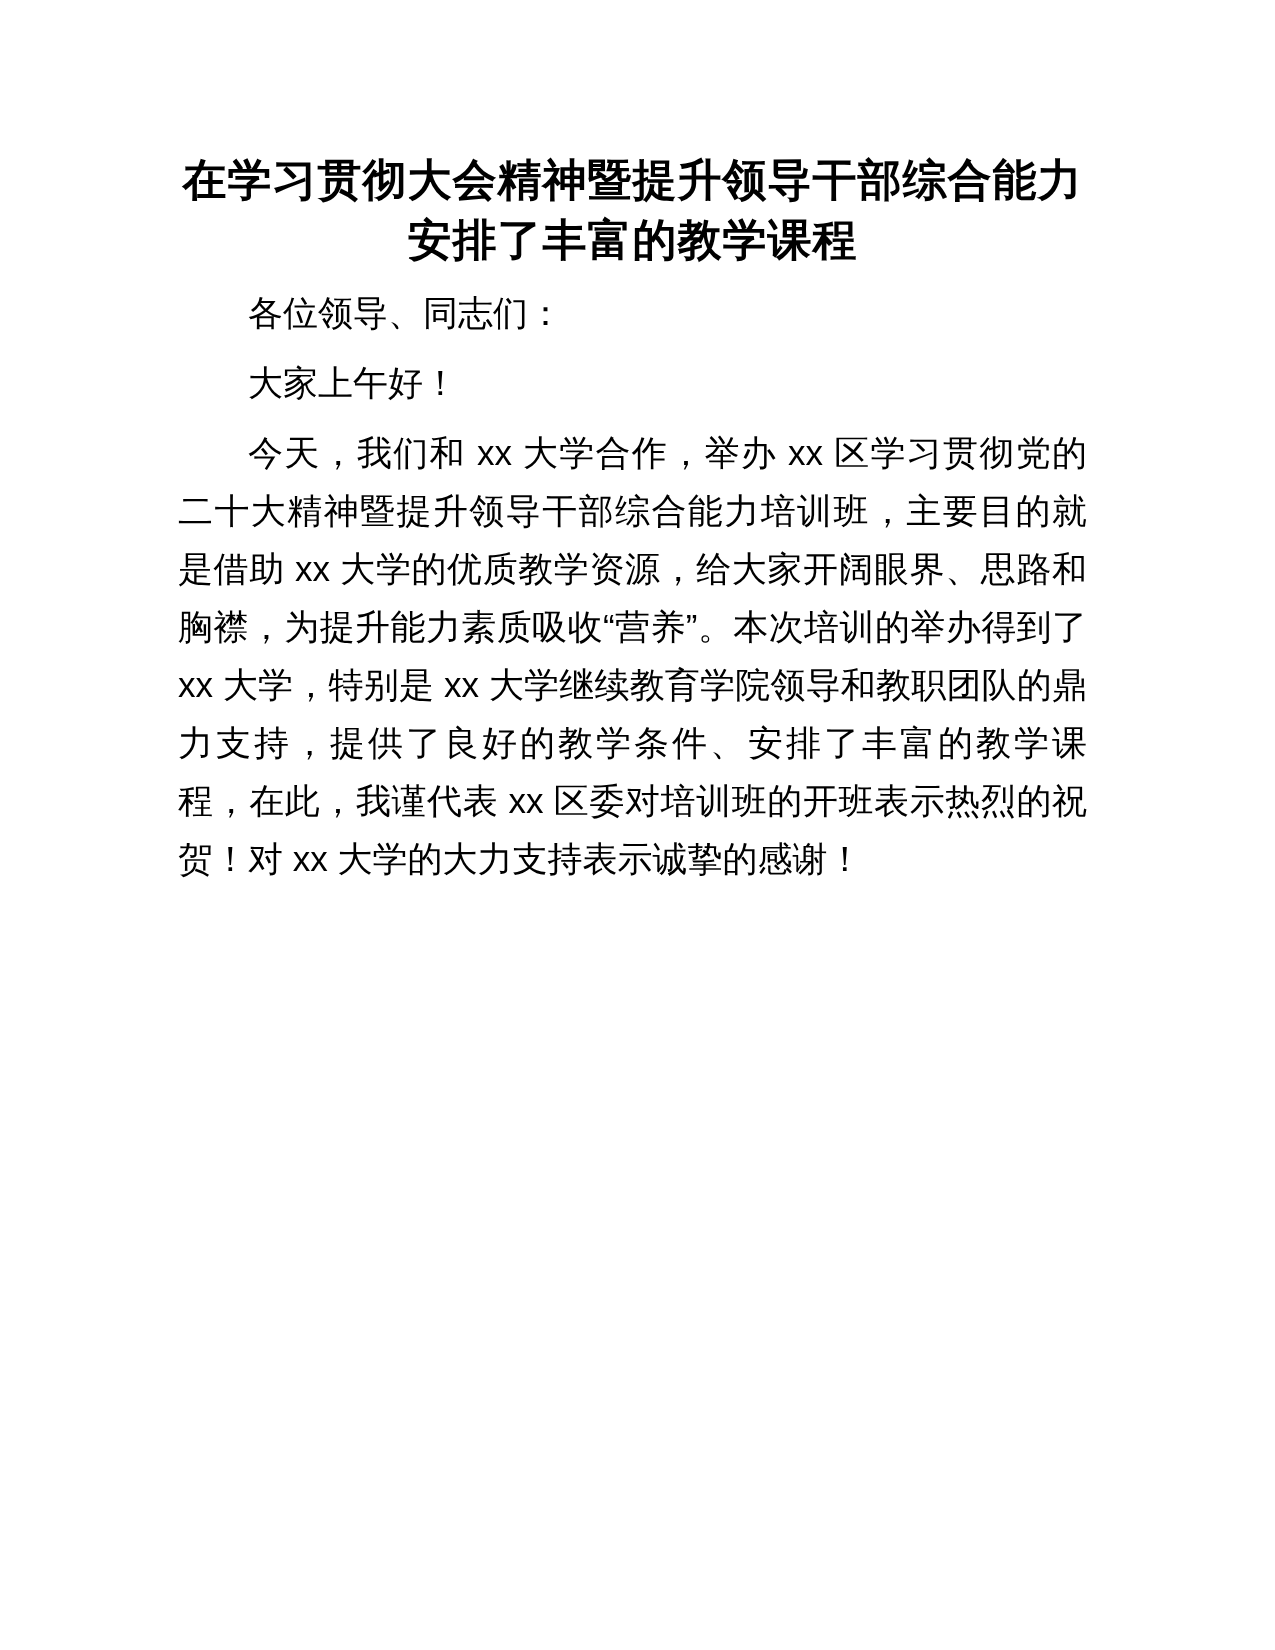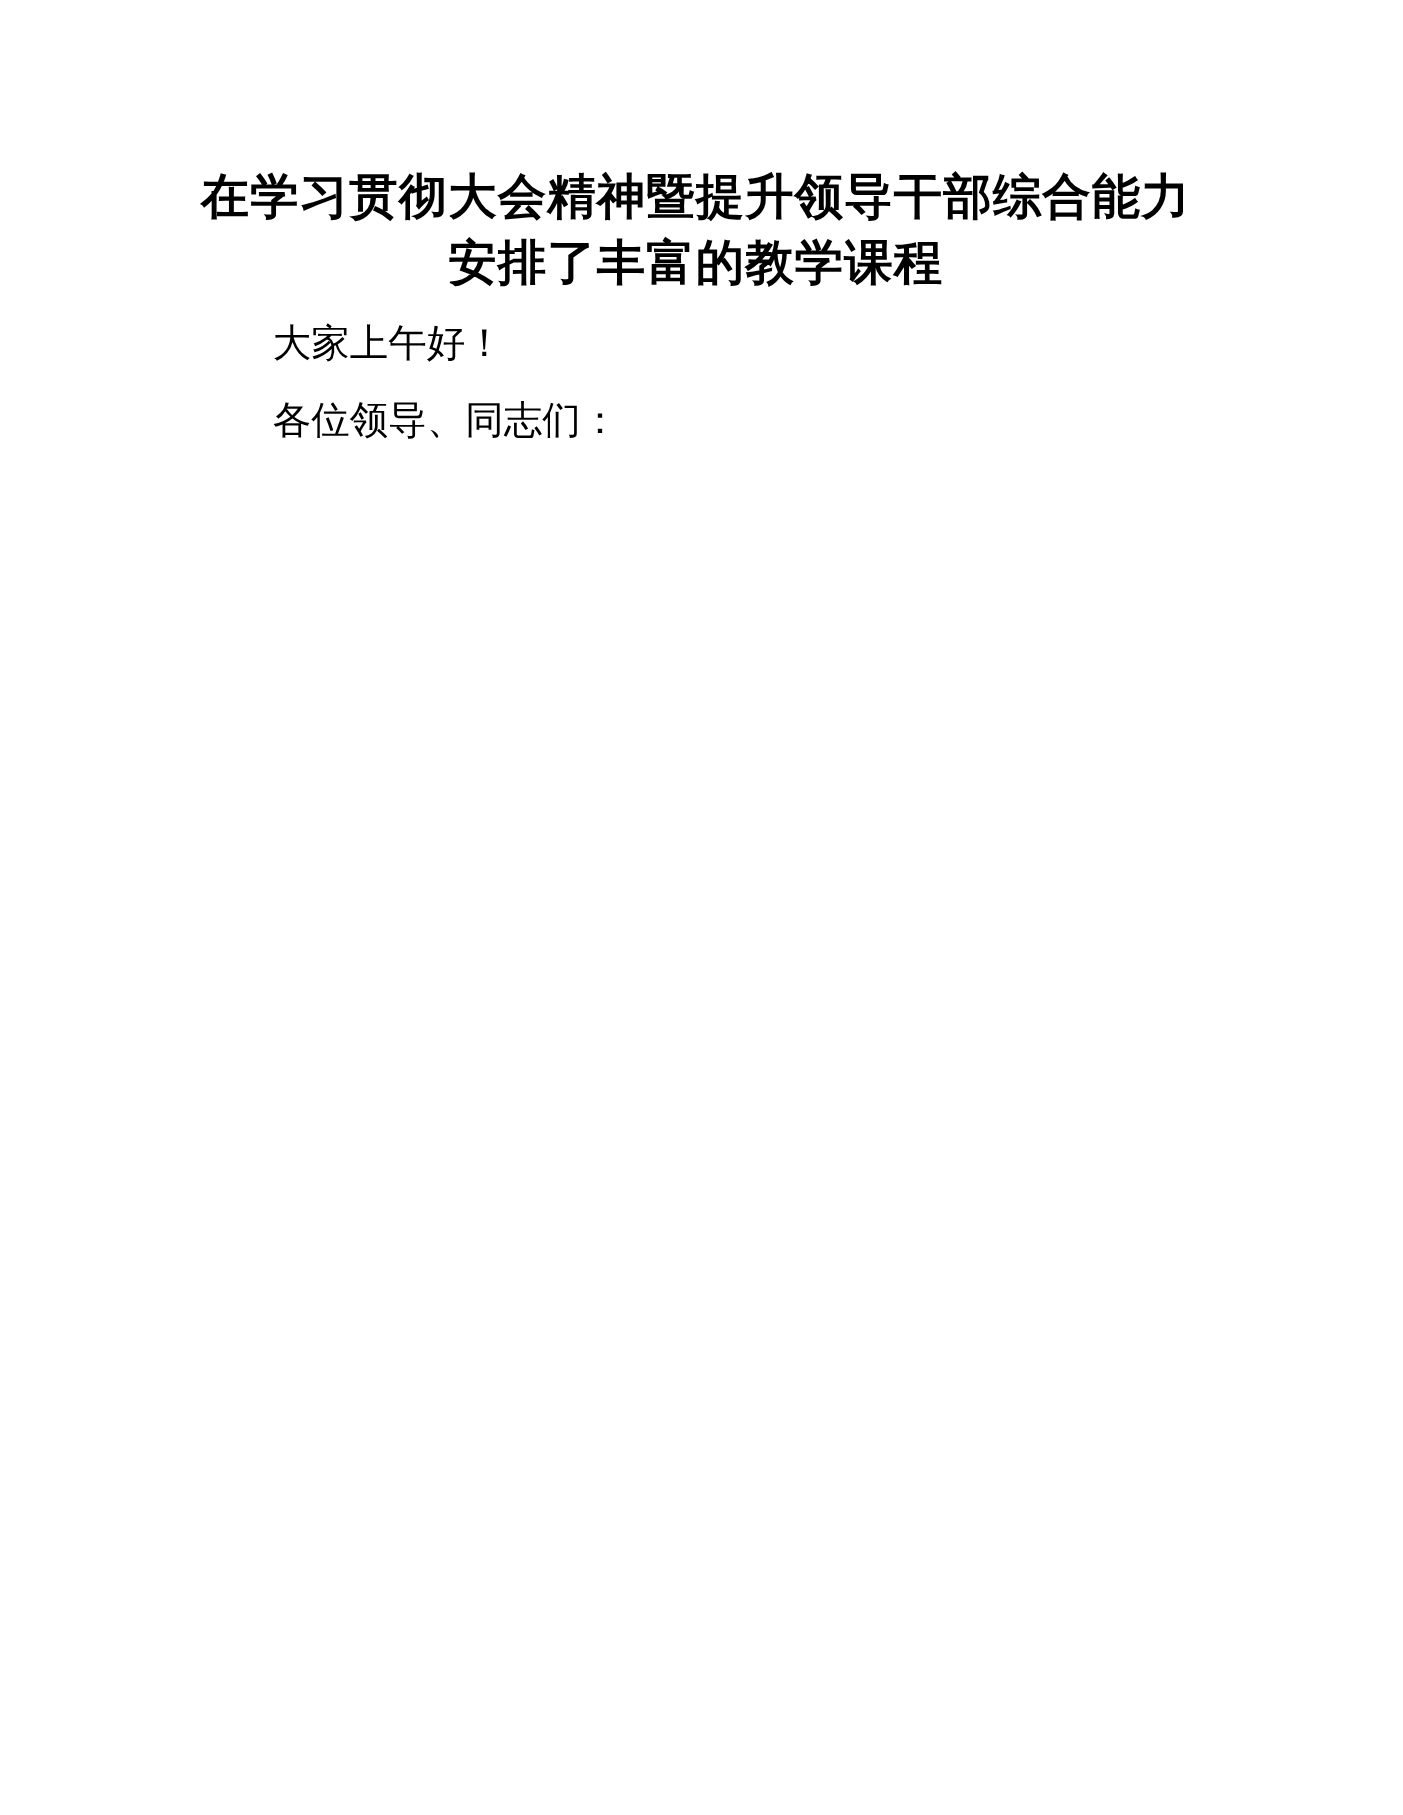--- a/index.html
+++ b/index.html
@@ -45,16 +45,17 @@
 </head>
 <body>
 
 <div class="page">
   <h1 class="doc-title">
     <span class="title-line">在学习贯彻大会精神暨提升领导干部综合能力</span>
     <span class="title-line">安排了丰富的教学课程</span>
   </h1>
 
   <div class="doc-body">
+    <p class="doc-paragraph">各位领导、同志们：</p>
     <p class="doc-paragraph">大家上午好！</p>
-    <p class="doc-paragraph">各位领导、同志们：</p>
+    <p class="doc-paragraph">今天，我们和 xx 大学合作，举办 xx 区学习贯彻党的二十大精神暨提升领导干部综合能力培训班，主要目的就是借助 xx 大学的优质教学资源，给大家开阔眼界、思路和胸襟，为提升能力素质吸收“营养”。本次培训的举办得到了 xx 大学，特别是 xx 大学继续教育学院领导和教职团队的鼎力支持，提供了良好的教学条件、安排了丰富的教学课程，在此，我谨代表 xx 区委对培训班的开班表示热烈的祝贺！对 xx 大学的大力支持表示诚挚的感谢！</p>
   </div>
 </div>
 
 </body></html>

